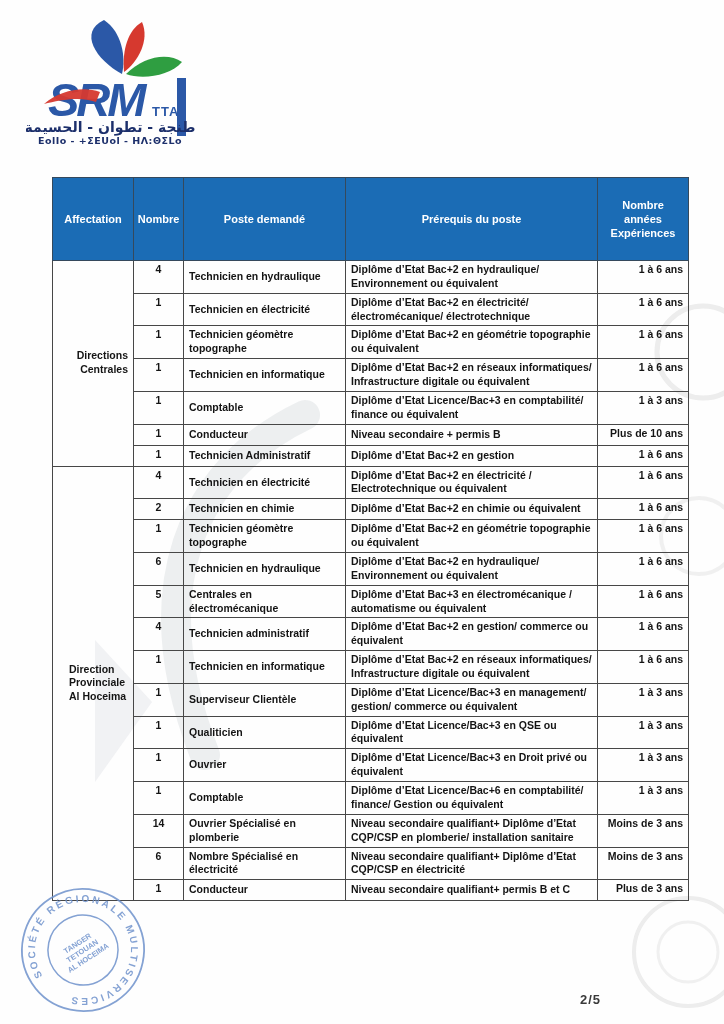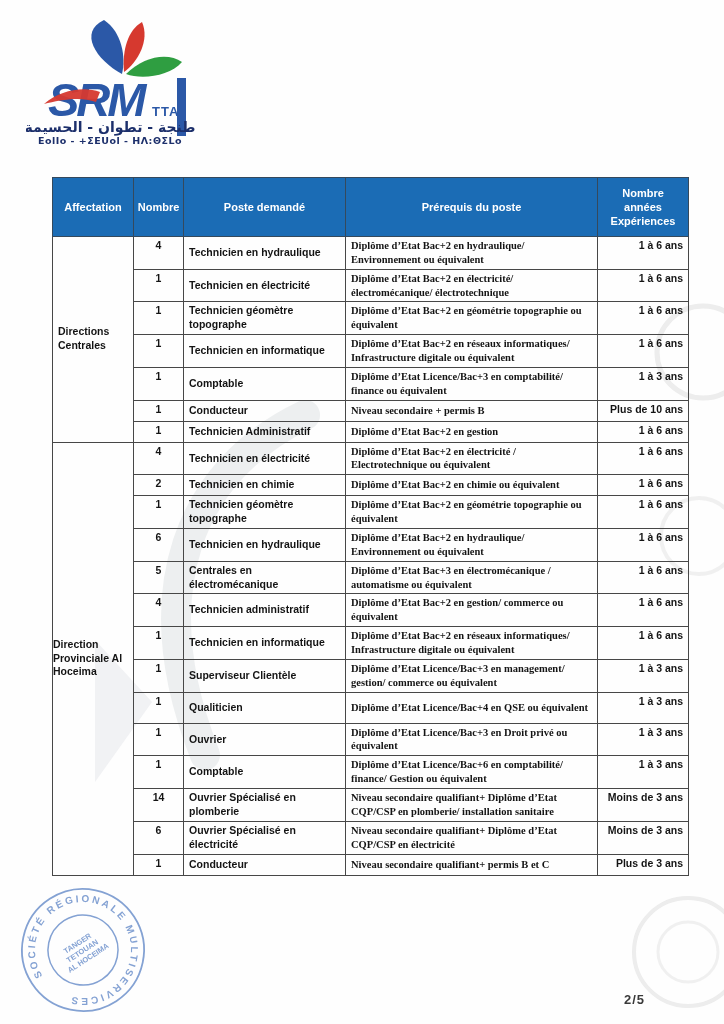--- a/index.html
+++ b/index.html
@@ -8,35 +8,35 @@
 
   
   .artifacts{position:absolute;inset:0;z-index:0;pointer-events:none;}
 
   
   .logo{position:absolute;left:26px;top:12px;width:180px;z-index:2;}
   .logo svg{display:block;}
 
   
   table.jobs{position:absolute;left:52px;top:177px;width:636px;border-collapse:collapse;z-index:1;table-layout:fixed;}
-  table.jobs th{background:#1b6cb5;color:#fff;font-size:11px;font-weight:bold;border:1px solid #35495c;padding:3px 2px;vertical-align:middle;height:52px;line-height:1.3;}
+  table.jobs th{background:#1b6cb5;color:#fff;font-size:11px;font-weight:bold;border:1px solid #35495c;padding:15px 2px;vertical-align:middle;height:52px;line-height:1.3;}
   table.jobs th .hwrap{display:block;margin:0 auto;}
   table.jobs th.exp-h .hwrap{max-width:76px;}
   table.jobs td{border:1px solid #474747;color:#141414;font-weight:bold;font-size:10.5px;line-height:1.32;padding:2px 5px;background:transparent;}
-  td.affect{text-align:left;vertical-align:middle;font-size:10px;line-height:1.45;padding:2px 3px;}
-  tbody.sec-1 td.affect{text-align:left;padding-left:0;}
+  td.affect{text-align:right;vertical-align:middle;font-size:10px;line-height:1.45;padding:2px 3px;}
+  tbody.sec-1 td.affect{text-align:left;padding-left:16px;}
   td.num{text-align:center;vertical-align:top;padding-top:3px;width:50px;}
   td.poste{vertical-align:middle;font-size:10.5px;}
-  td.prereq{vertical-align:middle;font-size:10px;font-family:Liberation Serif, serif;}
+  td.prereq{vertical-align:middle;font-size:10px;}
   td.exp{text-align:right;vertical-align:top;padding-top:4px;font-size:10.5px;}
   tr.r{height:31px;}
   tr.r1{height:21px;}
 
   
-  .pagenum{position:absolute;left:624px;top:992px;font-size:13px;font-weight:bold;color:#3a3a3a;z-index:2;letter-spacing:1px;}
+  .pagenum{position:absolute;left:580px;top:992px;font-size:13px;font-weight:bold;color:#3a3a3a;z-index:2;letter-spacing:1px;}
 
   
   .stamp{position:absolute;left:8px;top:876px;z-index:3;opacity:.85;}
 </style>
 </head>
 <body>
 
 <div class="page">
 
   <svg class="artifacts" width="724" height="1024" viewBox="0 0 724 1024">
@@ -187,21 +187,21 @@
         </tr>
         <tr class="r">
           <td class="num">1</td>
           <td class="poste">Superviseur Clientèle</td>
           <td class="prereq">Diplôme d’Etat Licence/Bac+3 en management/ gestion/ commerce ou équivalent</td>
           <td class="exp">1 à 3 ans</td>
         </tr>
         <tr class="r">
           <td class="num">1</td>
           <td class="poste">Qualiticien</td>
-          <td class="prereq">Diplôme d’Etat Licence/Bac+4 en QSE ou équivalent</td>
+          <td class="prereq">Diplôme d’Etat Licence/Bac+3 en QSE ou équivalent</td>
           <td class="exp">1 à 3 ans</td>
         </tr>
         <tr class="r">
           <td class="num">1</td>
           <td class="poste">Ouvrier</td>
           <td class="prereq">Diplôme d’Etat Licence/Bac+3 en Droit privé ou équivalent</td>
           <td class="exp">1 à 3 ans</td>
         </tr>
         <tr class="r">
           <td class="num">1</td>
@@ -210,21 +210,21 @@
           <td class="exp">1 à 3 ans</td>
         </tr>
         <tr class="r">
           <td class="num">14</td>
           <td class="poste">Ouvrier Spécialisé en plomberie</td>
           <td class="prereq">Niveau secondaire qualifiant+ Diplôme d’Etat CQP/CSP en plomberie/ installation sanitaire</td>
           <td class="exp">Moins de 3 ans</td>
         </tr>
         <tr class="r">
           <td class="num">6</td>
-          <td class="poste">Ouvrier Spécialisé en électricité</td>
+          <td class="poste">Nombre Spécialisé en électricité</td>
           <td class="prereq">Niveau secondaire qualifiant+ Diplôme d’Etat CQP/CSP en électricité</td>
           <td class="exp">Moins de 3 ans</td>
         </tr>
         <tr class="r r1">
           <td class="num">1</td>
           <td class="poste">Conducteur</td>
           <td class="prereq">Niveau secondaire qualifiant+ permis B et C</td>
           <td class="exp">Plus de 3 ans</td>
         </tr>
       </tbody>

